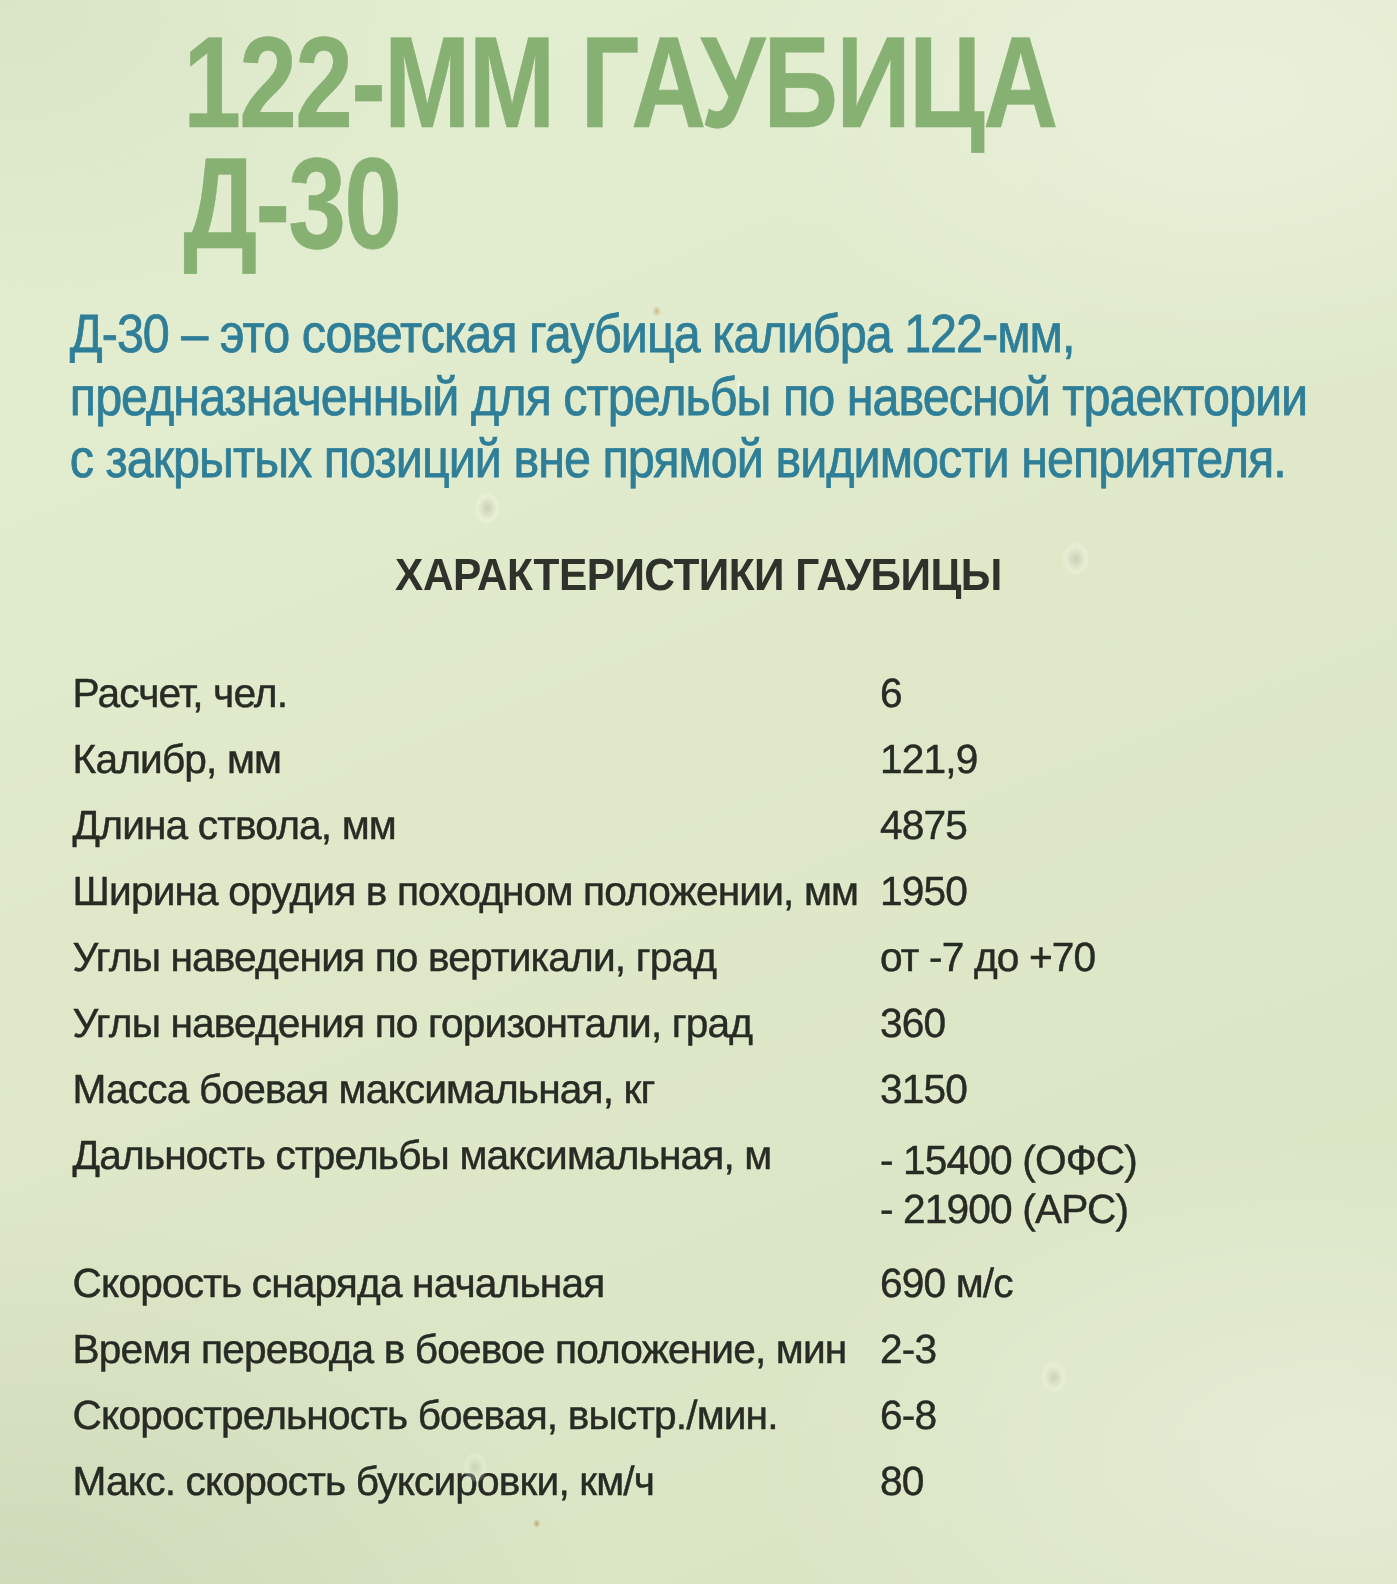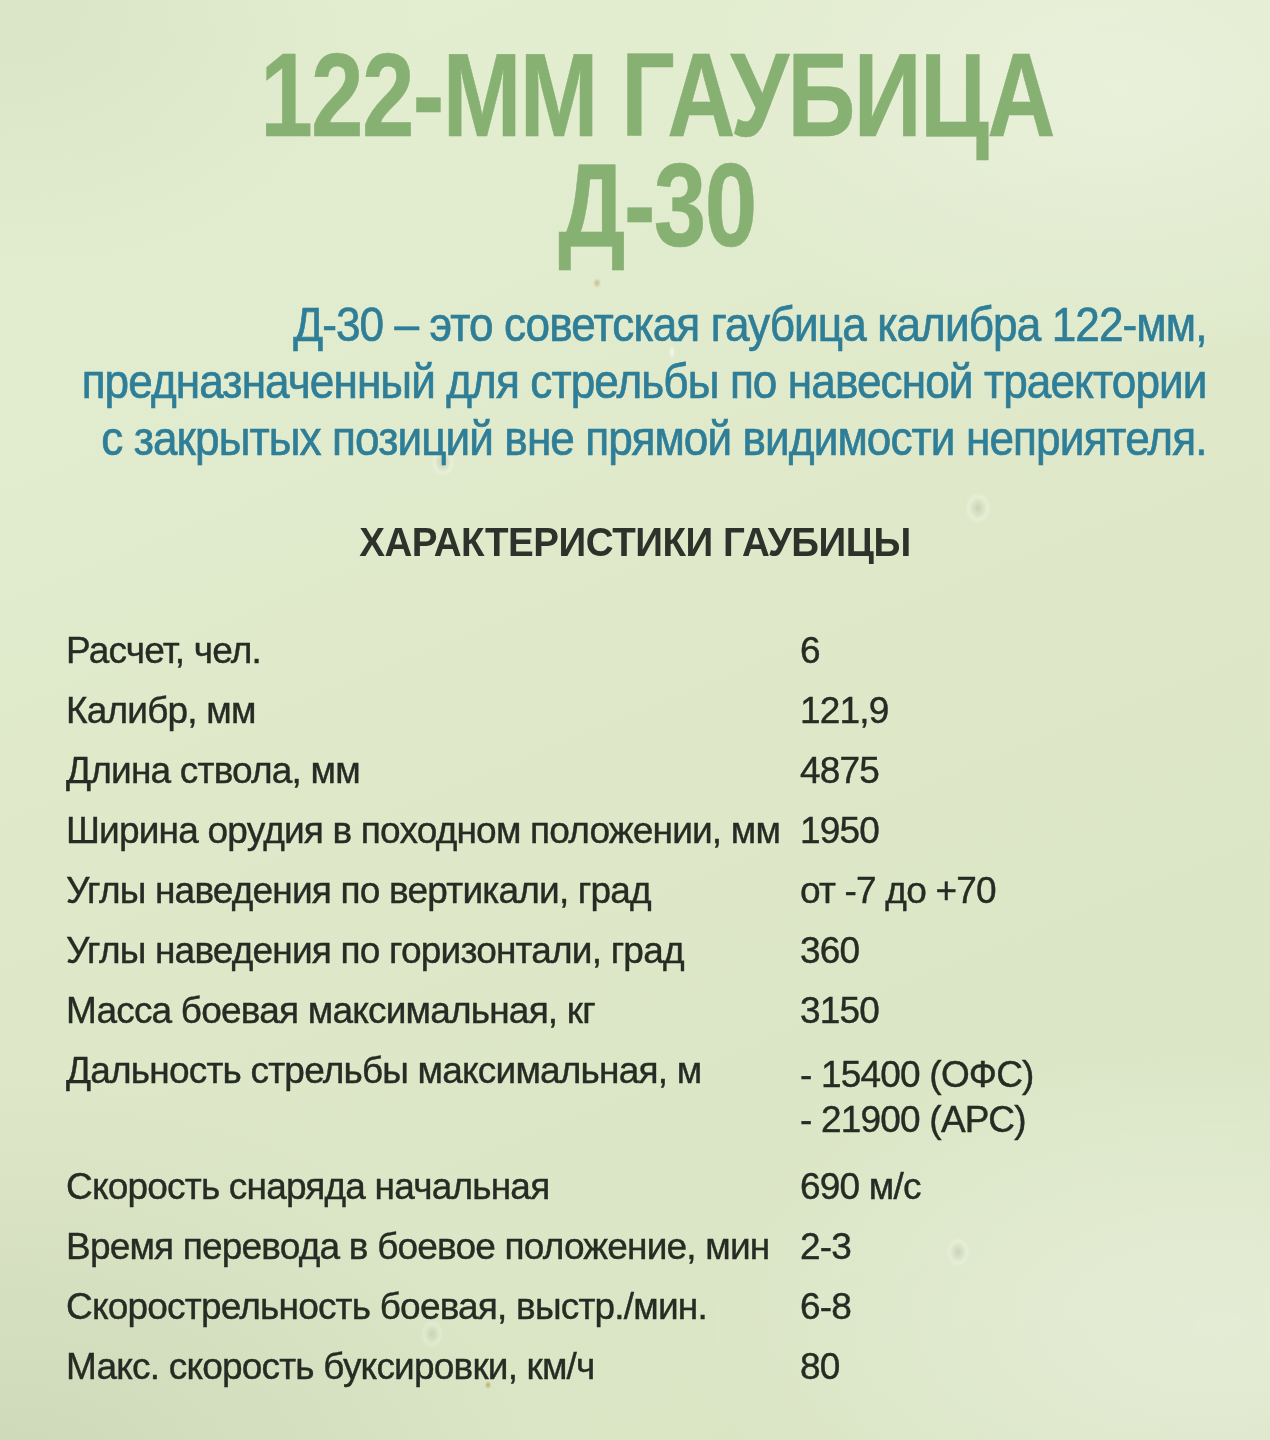--- a/index.html
+++ b/index.html
@@ -30,39 +30,38 @@
       radial-gradient(16px 20px at 443px 462px, rgba(140,150,118,0.30), rgba(245,250,235,0.35) 55%, rgba(0,0,0,0) 75%),
       radial-gradient(17px 21px at 978px 508px, rgba(140,150,118,0.28), rgba(245,250,235,0.32) 55%, rgba(0,0,0,0) 75%),
       radial-gradient(16px 20px at 958px 1252px, rgba(140,150,118,0.26), rgba(245,250,235,0.30) 55%, rgba(0,0,0,0) 75%),
       radial-gradient(15px 19px at 432px 1334px, rgba(140,150,118,0.22), rgba(245,250,235,0.28) 55%, rgba(0,0,0,0) 75%),
       radial-gradient(6px 7px at 597px 283px, rgba(205,180,130,0.9), rgba(0,0,0,0) 70%),
       radial-gradient(5px 6px at 488px 1385px, rgba(190,155,100,0.85), rgba(0,0,0,0) 70%),
       radial-gradient(4px 10px at 672px 352px, rgba(250,252,244,0.9), rgba(0,0,0,0) 75%);
   }
 
   .title {
-    padding-top: 40px;
-    text-align: center;
+    padding-top: 20px;
     margin-left: 44px;
   }
   .title-line {
     display: block;
     font-weight: bold;
     font-size: 118px;
     line-height: 110px;
     letter-spacing: -2px;
     color: #87b073;
     transform: scaleX(0.80);
     transform-origin: 50% 50%;
     -webkit-text-stroke: 0.5px #87b073;
   }
 
   .description {
     margin: 36px 0 0 0;
-    text-align: right;
+    text-align: left;
   }
   .desc-line {
     display: block;
     font-size: 49px;
     line-height: 57px;
     letter-spacing: -1px;
     color: #2f7e98;
     transform: scaleX(0.90);
     transform-origin: 50% 50%;
     -webkit-text-stroke: 0.7px #2f7e98;

